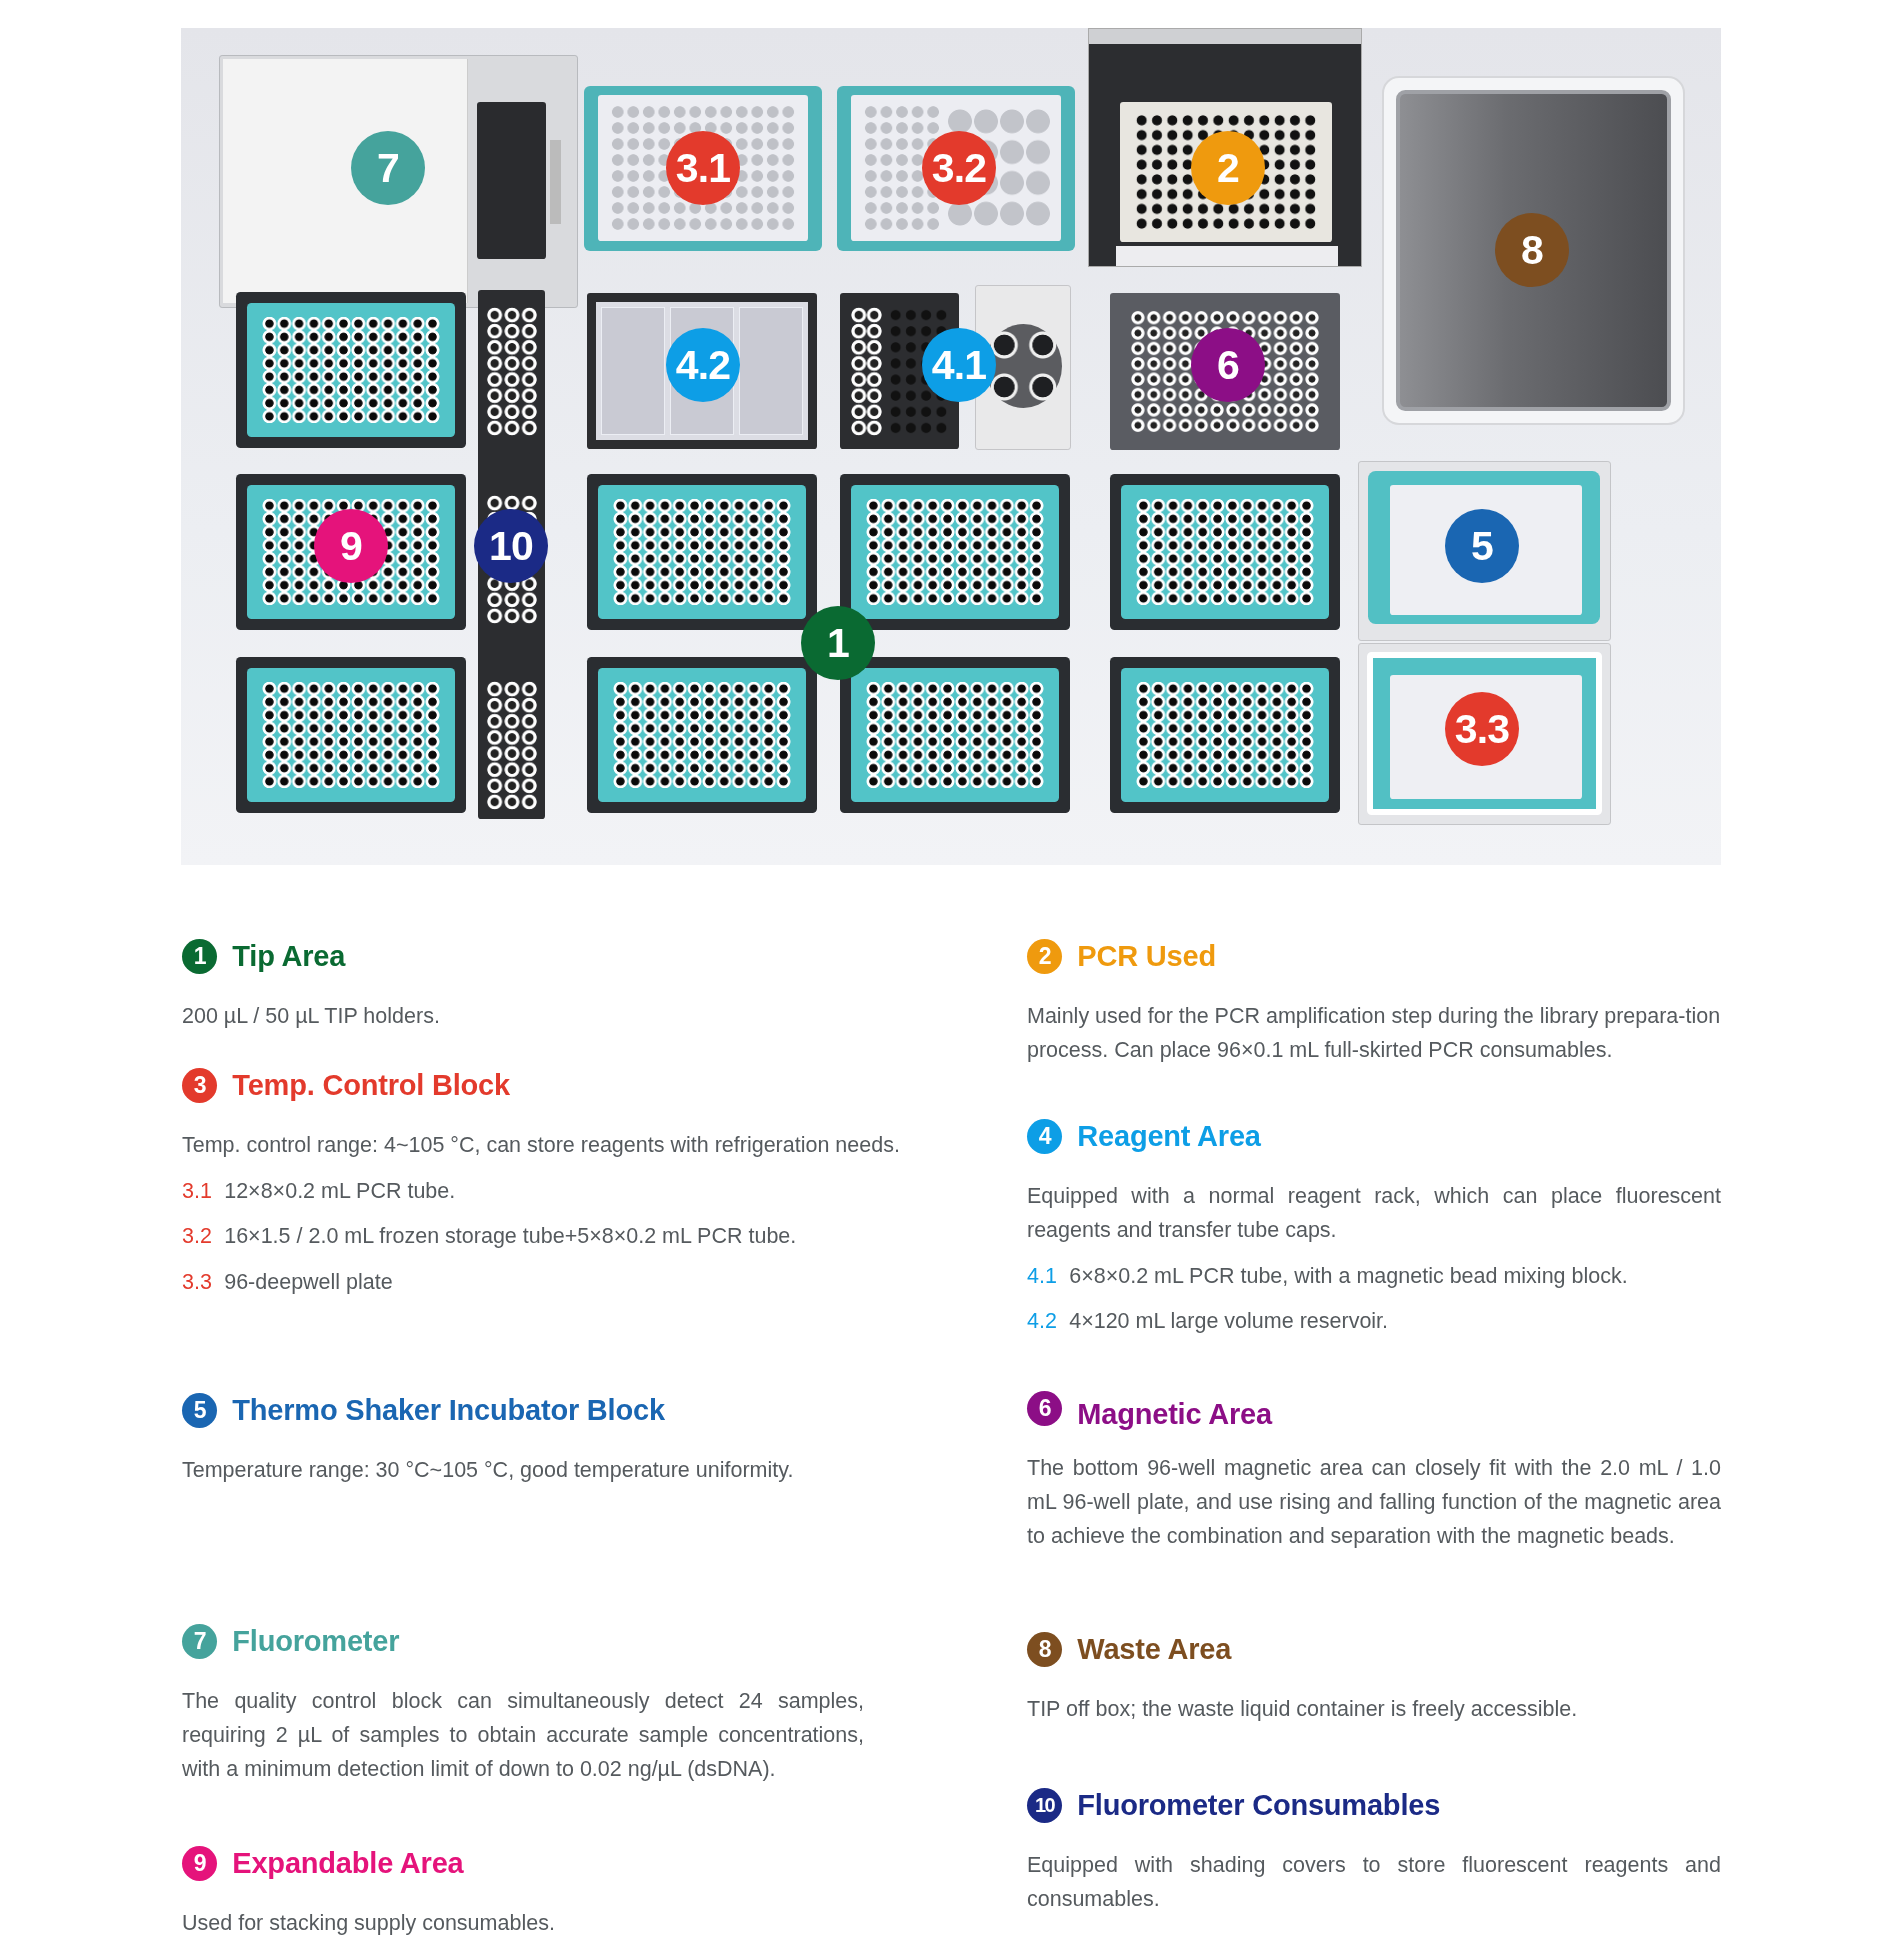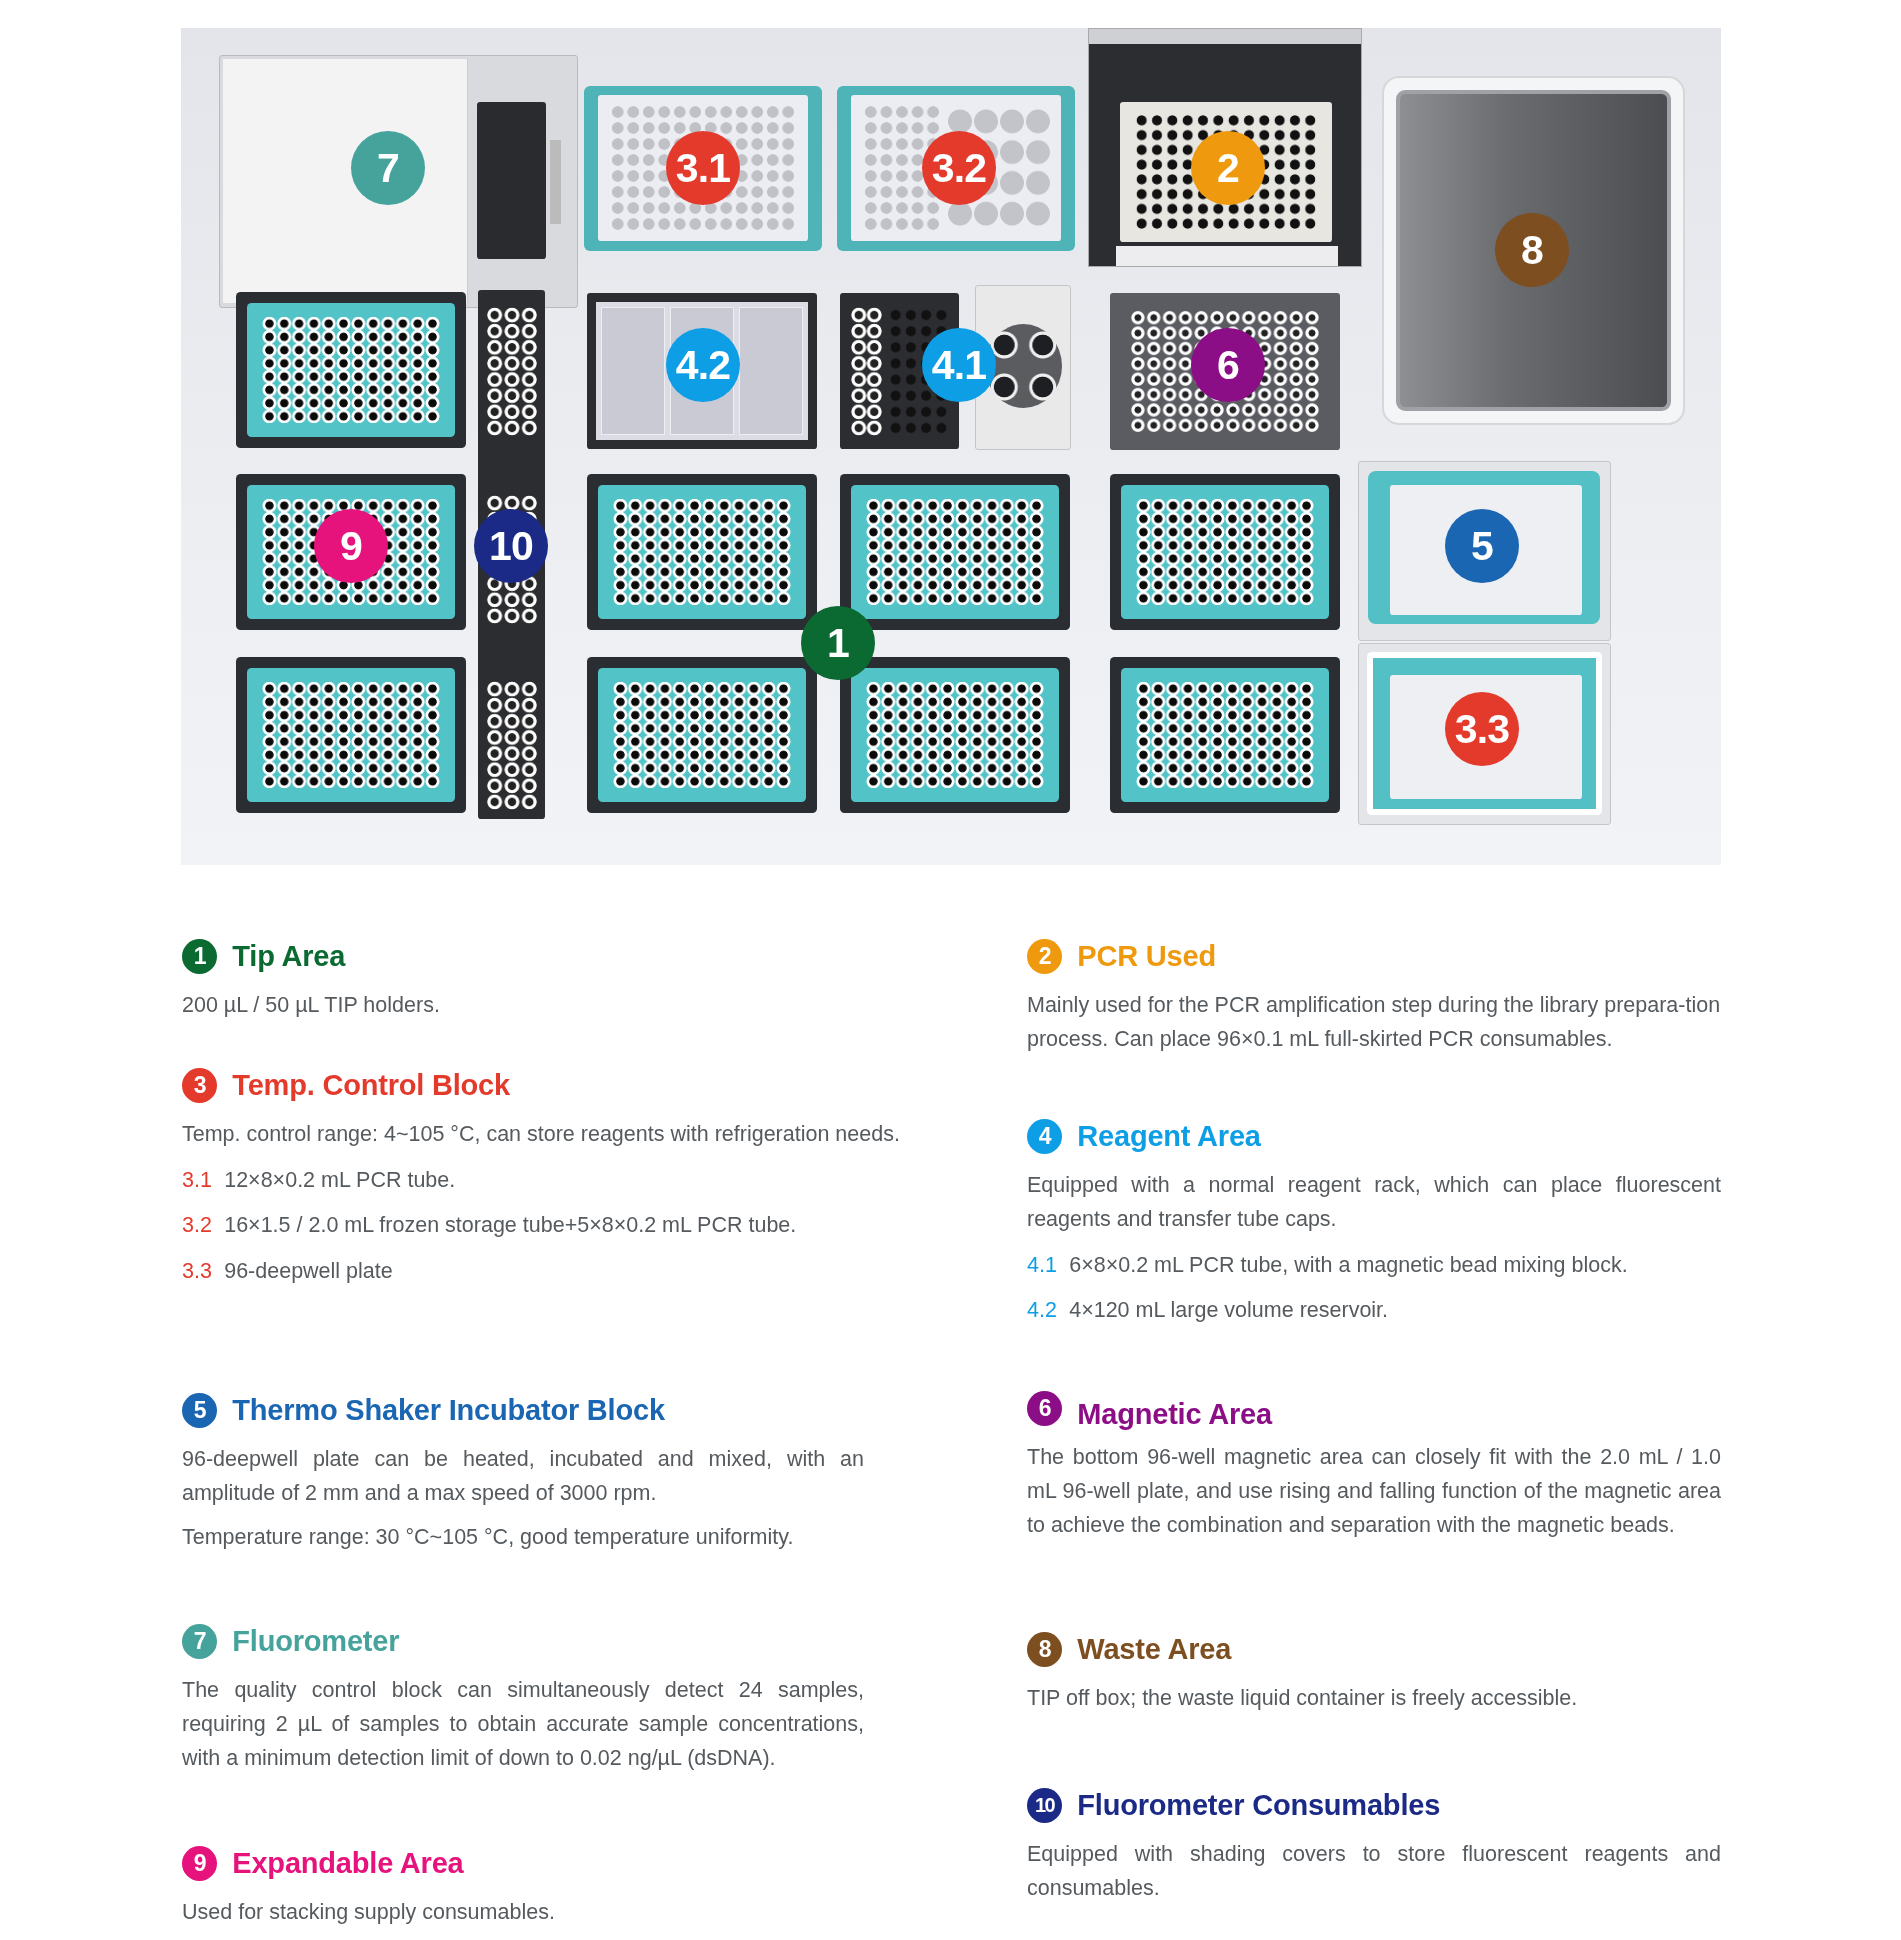--- a/index.html
+++ b/index.html
@@ -15,21 +15,21 @@
   .dots-ring { background-image: radial-gradient(circle, #222 3.1px, #fff 3.8px, #fff 6.1px, transparent 7px); background-size: calc(100%/12) calc(100%/8); }
   .dots-ring3 { background-image: radial-gradient(circle, #222 3.8px, #fff 4.6px, #fff 7px, transparent 7.7px); background-size: calc(100%/3) calc(100%/8); }
 
   .col { position: absolute; top: 935px; }
   .col.left { left: 182px; width: 721px; }
   .col.right { left: 1027px; width: 694px; }
   .section { position: absolute; left: 0; width: 100%; }
   .sec-head { display: flex; align-items: center; height: 43px; }
   .sec-num { width: 35px; height: 35px; border-radius: 50%; color: #fff; font-weight: bold; font-size: 23px; display: flex; align-items: center; justify-content: center; margin-right: 15.3px; flex: none; letter-spacing: -1.5px; }
   .sec-title { font-weight: bold; font-size: 29px; letter-spacing: -0.2px; }
-  .sec-desc { font-size: 21.5px; color: #555a5e; line-height: 34px; margin-top: 10px; text-align: justify; }
+  .sec-desc { font-size: 21.5px; color: #555a5e; line-height: 34px; margin-top: 21px; text-align: justify; }
   .sub { font-size: 21.5px; color: #555a5e; line-height: 34px; margin-top: 11.5px; display: flex; }
   .sub .sn { margin-right: 12.3px; flex: none; }
 </style>
 </head>
 <body>
 
 <div class="deck">
 
   <div class="obj" style="left:38px;top:27px;width:359px;height:253px;background:#d9dadd;border:1.5px solid #b8babe;border-radius:3.1px;">
     <div style="position:absolute;left:3.1px;top:3.1px;width:245px;height:244px;background:#f3f3f3;border-right:1.5px solid #ccc;"></div>
@@ -189,21 +189,20 @@
         <span class="sn" style="color:#e33a2c;">3.3</span>
         <span>96-deepwell plate</span>
       </div>
   </div>
 
   <div class="section" style="top:454px;width:682px;">
     <div class="sec-head">
       <span class="sec-num" style="background:#1a66b2;">5</span>
       <span class="sec-title" style="color:#1a66b2;">Thermo Shaker Incubator Block</span>
     </div>
-    <div class="sec-desc">96-deepwell plate can be heated, incubated and mixed, with an amplitude of 2 mm and a max speed of 3000 rpm.</div>
     <div class="sec-desc">Temperature range: 30 °C~105 °C, good temperature uniformity.</div>
   </div>
 
   <div class="section" style="top:685px;width:682px;">
     <div class="sec-head">
       <span class="sec-num" style="background:#45a39c;">7</span>
       <span class="sec-title" style="color:#45a39c;">Fluorometer</span>
     </div>
     <div class="sec-desc">The quality control block can simultaneously detect 24 samples, requiring 2 µL of samples to obtain accurate sample concentrations, with a minimum detection limit of down to 0.02 ng/µL (dsDNA).</div>
   </div>

